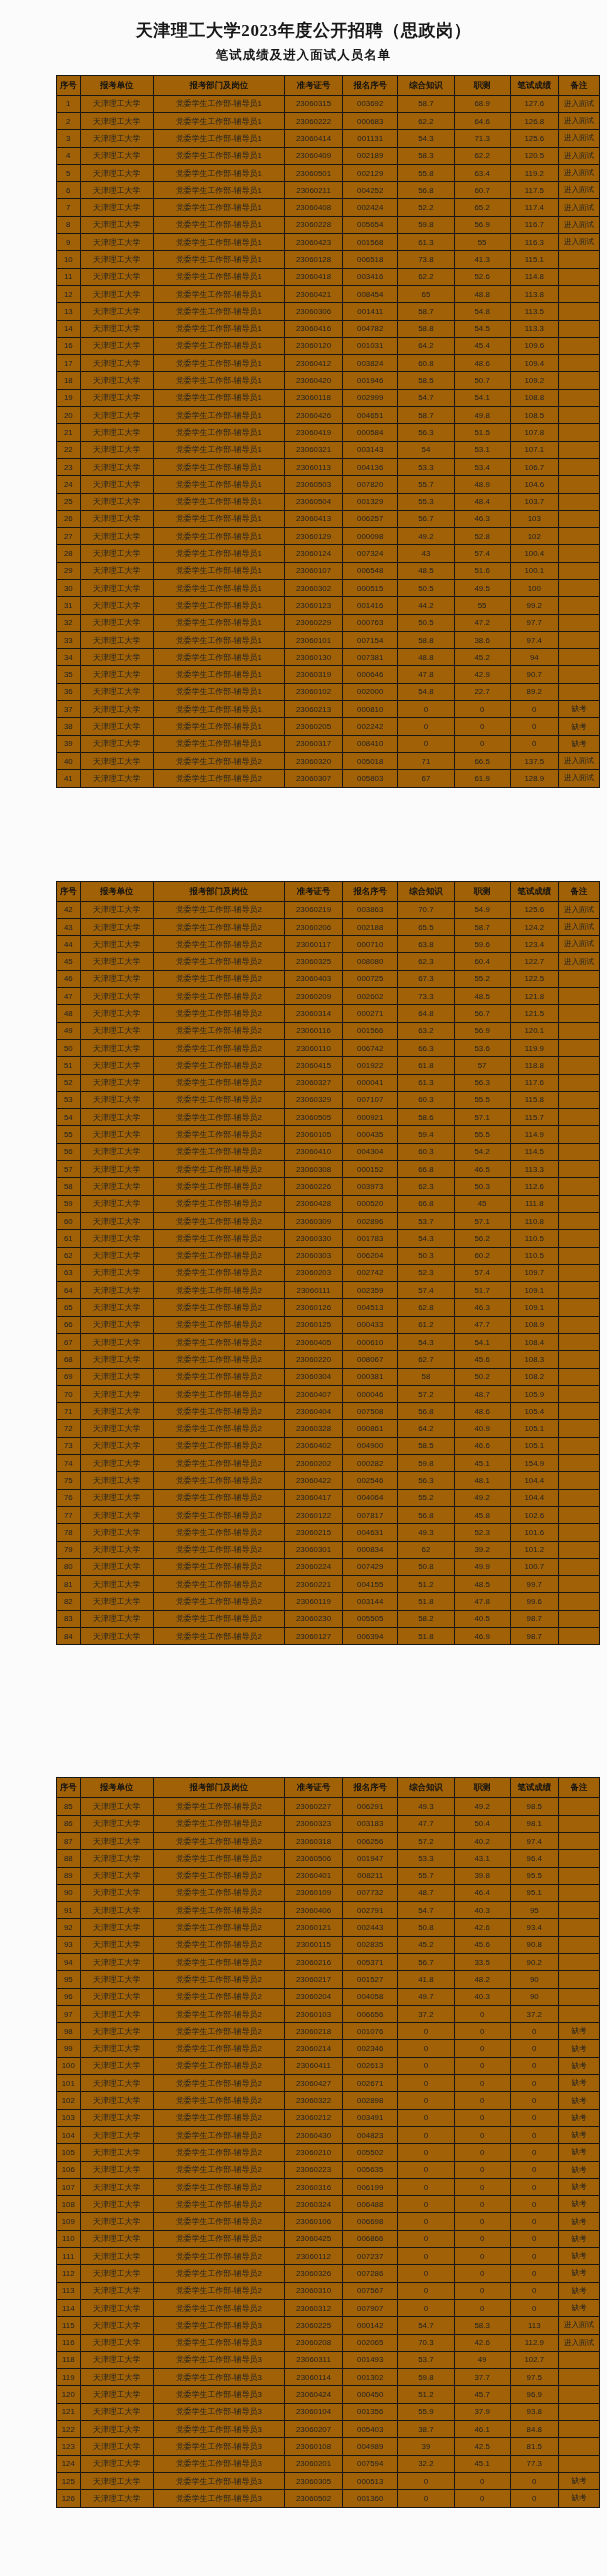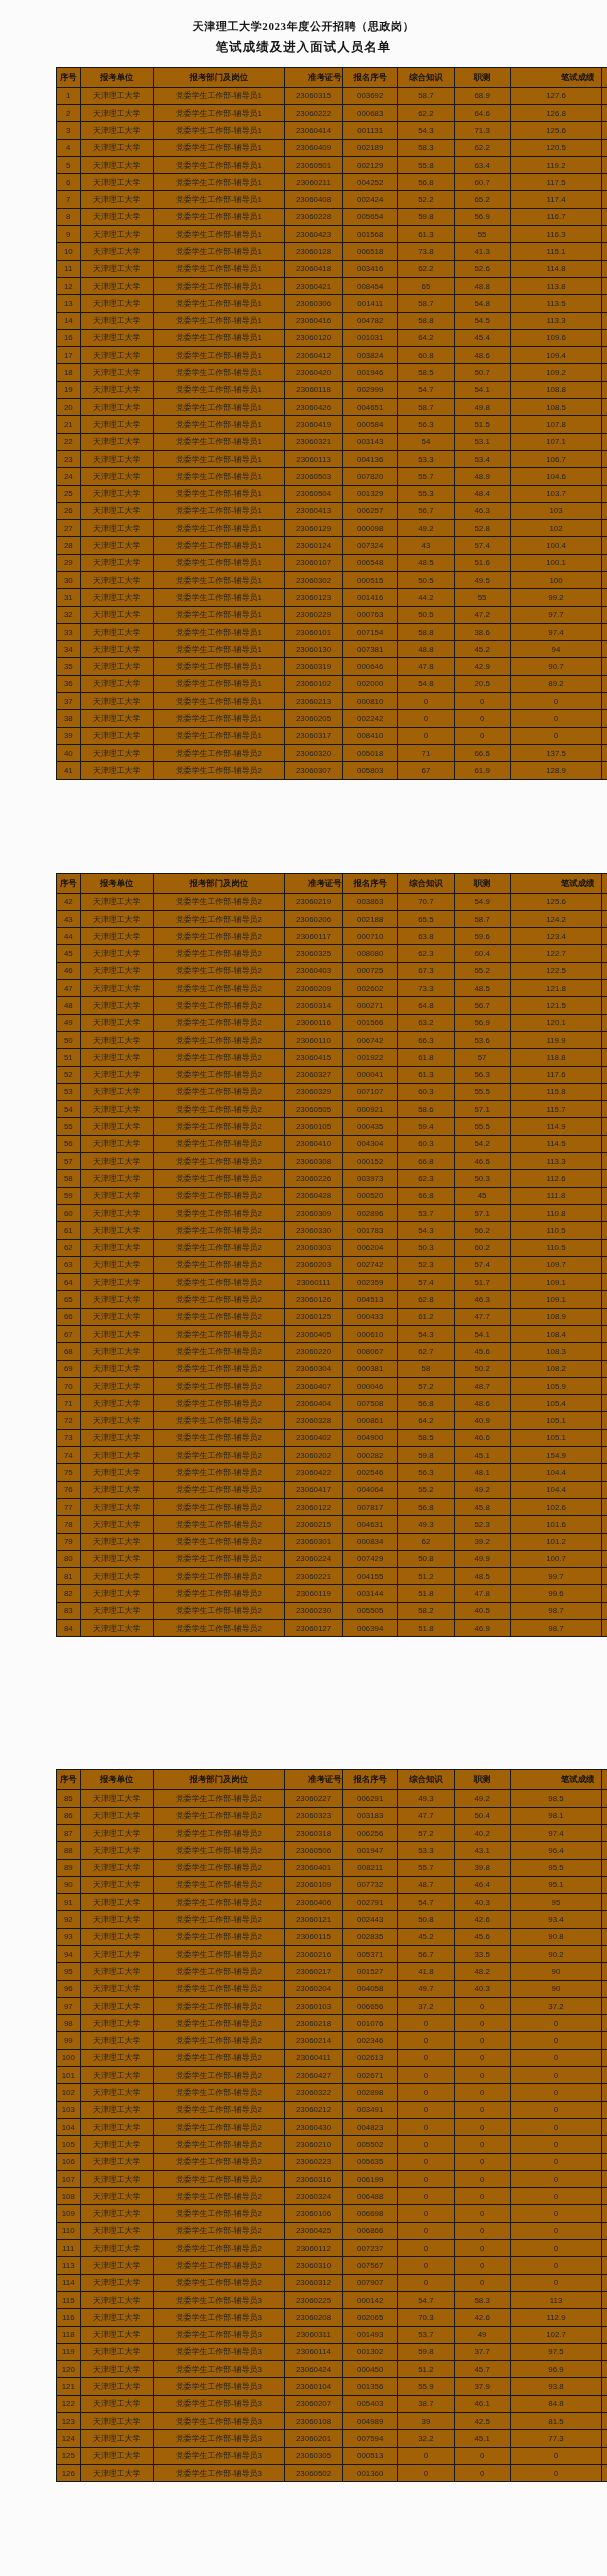--- a/index.html
+++ b/index.html
@@ -12,21 +12,21 @@
   }
   .page {
     width: 607px;
     padding-bottom: 27px;
   }
   .title {
     margin-top: 19px;
     text-align: center;
     font-family: "Liberation Serif", "DejaVu Serif", serif;
     font-weight: bold;
-    font-size: 11px;
+    font-size: 17px;
     letter-spacing: 0.6px;
     color: #161616;
   }
   .subtitle {
     margin-top: 4.5px;
     text-align: center;
     font-family: Liberation Sans, sans-serif;
     font-weight: bold;
     font-size: 12.4px;
     letter-spacing: 1.1px;
@@ -58,25 +58,25 @@
   }
   .score-table td {
     height: 16.3px;
     font-size: 7.9px;
     color: #222222;
   }
   
   .score-table th:nth-child(1) { width: 21.4px; }
   .score-table th:nth-child(2) { width: 71px; }
   .score-table th:nth-child(3) { width: 129px; }
-  .score-table th:nth-child(4) { width: 56px; text-align: right; }
+  .score-table th:nth-child(4) { width: 56px; }
   .score-table th:nth-child(5) { width: 53px; }
   .score-table th:nth-child(6) { width: 54px; }
   .score-table th:nth-child(7) { width: 54px; }
-  .score-table th:nth-child(8) { width: 46px; padding-left: 44px; }
+  .score-table th:nth-child(8) { width: 46px; }
   .score-table th:nth-child(9) { width: 39px; }
   .score-table td:nth-child(9) { font-size: 7.6px; letter-spacing: 0; }
 </style>
 </head>
 <body>
 
 <div class="page">
   <div class="title">天津理工大学2023年度公开招聘（思政岗）</div>
   <div class="subtitle">笔试成绩及进入面试人员名单</div>
 
@@ -469,21 +469,21 @@
           <td>90.7</td>
           <td></td>
         </tr>
         <tr>
           <td>36</td>
           <td>天津理工大学</td>
           <td>党委学生工作部-辅导员1</td>
           <td>23060102</td>
           <td>002000</td>
           <td>54.8</td>
-          <td>20.5</td>
+          <td>22.7</td>
           <td>89.2</td>
           <td></td>
         </tr>
         <tr>
           <td>37</td>
           <td>天津理工大学</td>
           <td>党委学生工作部-辅导员1</td>
           <td>23060213</td>
           <td>000810</td>
           <td>0</td>
@@ -1333,20 +1333,31 @@
           <td>天津理工大学</td>
           <td>党委学生工作部-辅导员2</td>
           <td>23060112</td>
           <td>007237</td>
           <td>0</td>
           <td>0</td>
           <td>0</td>
           <td>缺考</td>
         </tr>
         <tr>
+          <td>112</td>
+          <td>天津理工大学</td>
+          <td>党委学生工作部-辅导员2</td>
+          <td>23060326</td>
+          <td>007286</td>
+          <td>0</td>
+          <td>0</td>
+          <td>0</td>
+          <td>缺考</td>
+        </tr>
+        <tr>
           <td>113</td>
           <td>天津理工大学</td>
           <td>党委学生工作部-辅导员2</td>
           <td>23060310</td>
           <td>007567</td>
           <td>0</td>
           <td>0</td>
           <td>0</td>
           <td>缺考</td>
         </tr>

